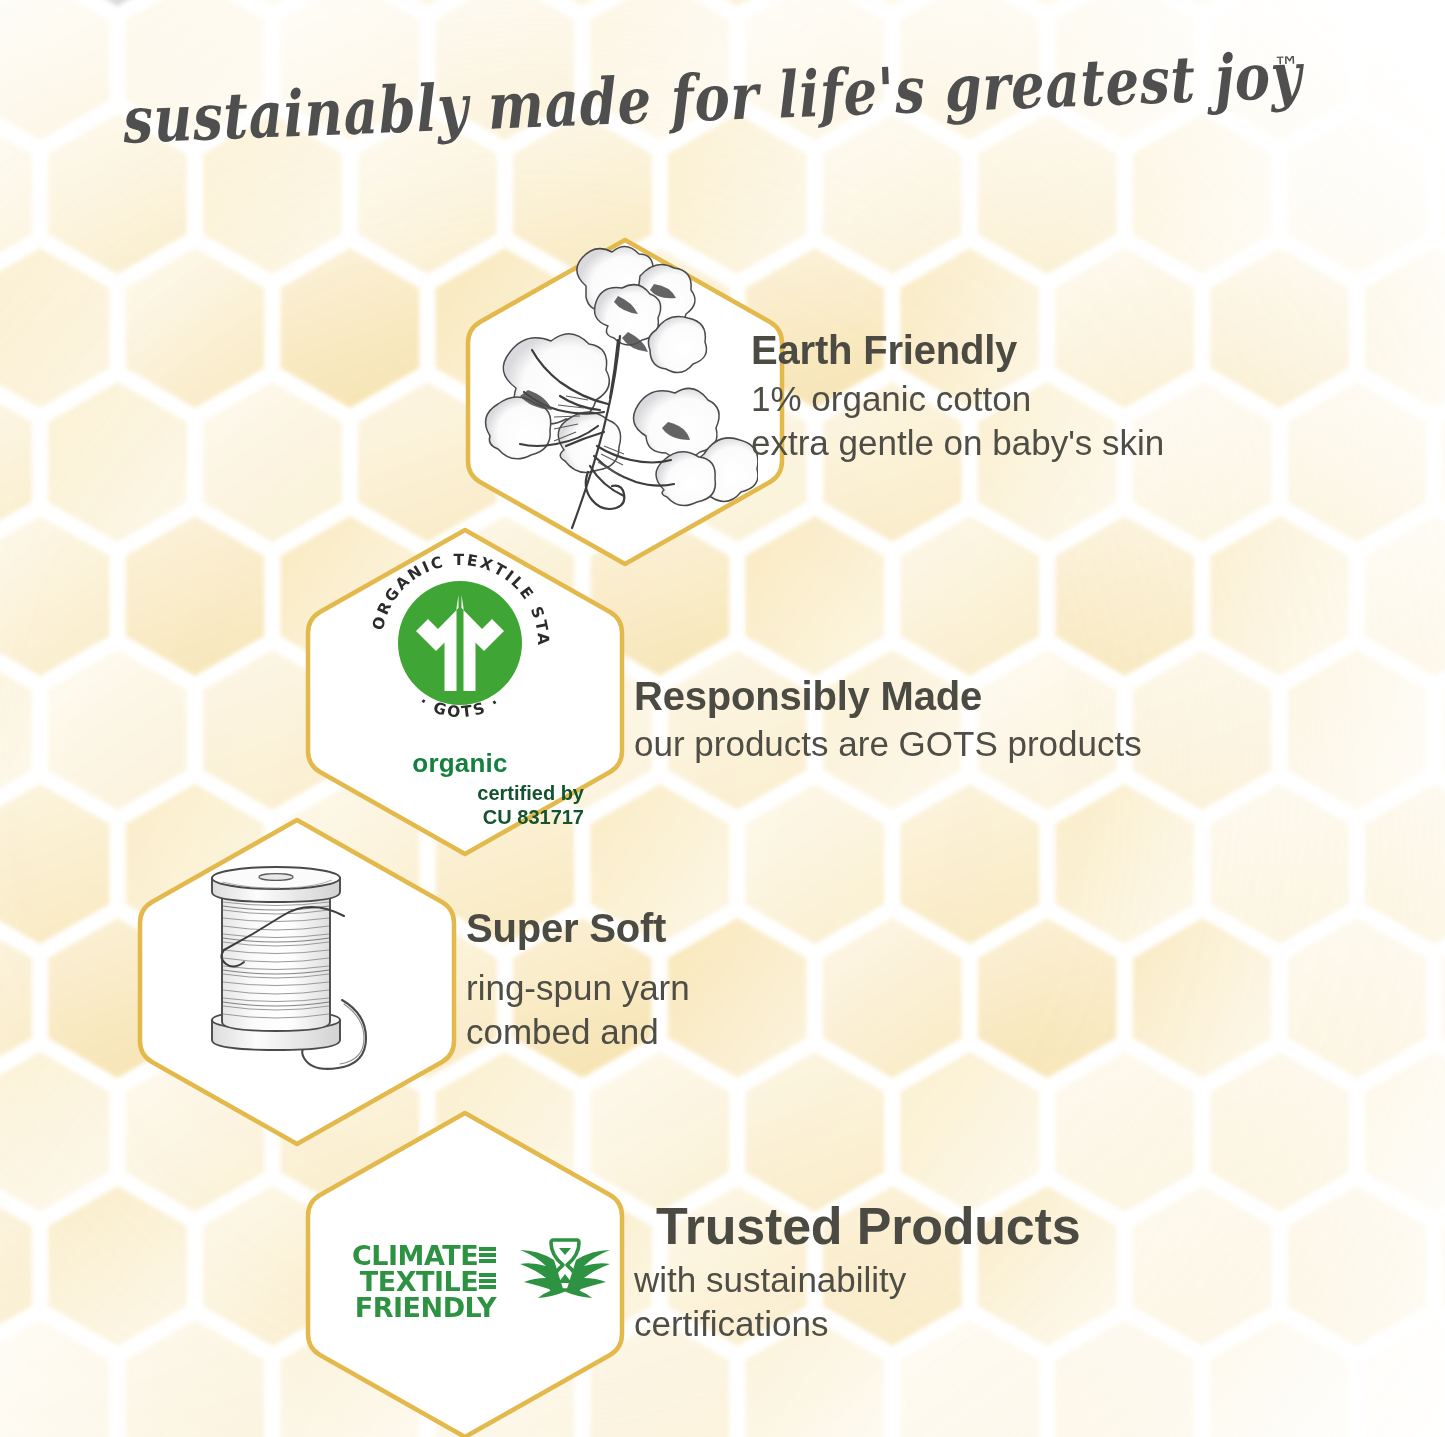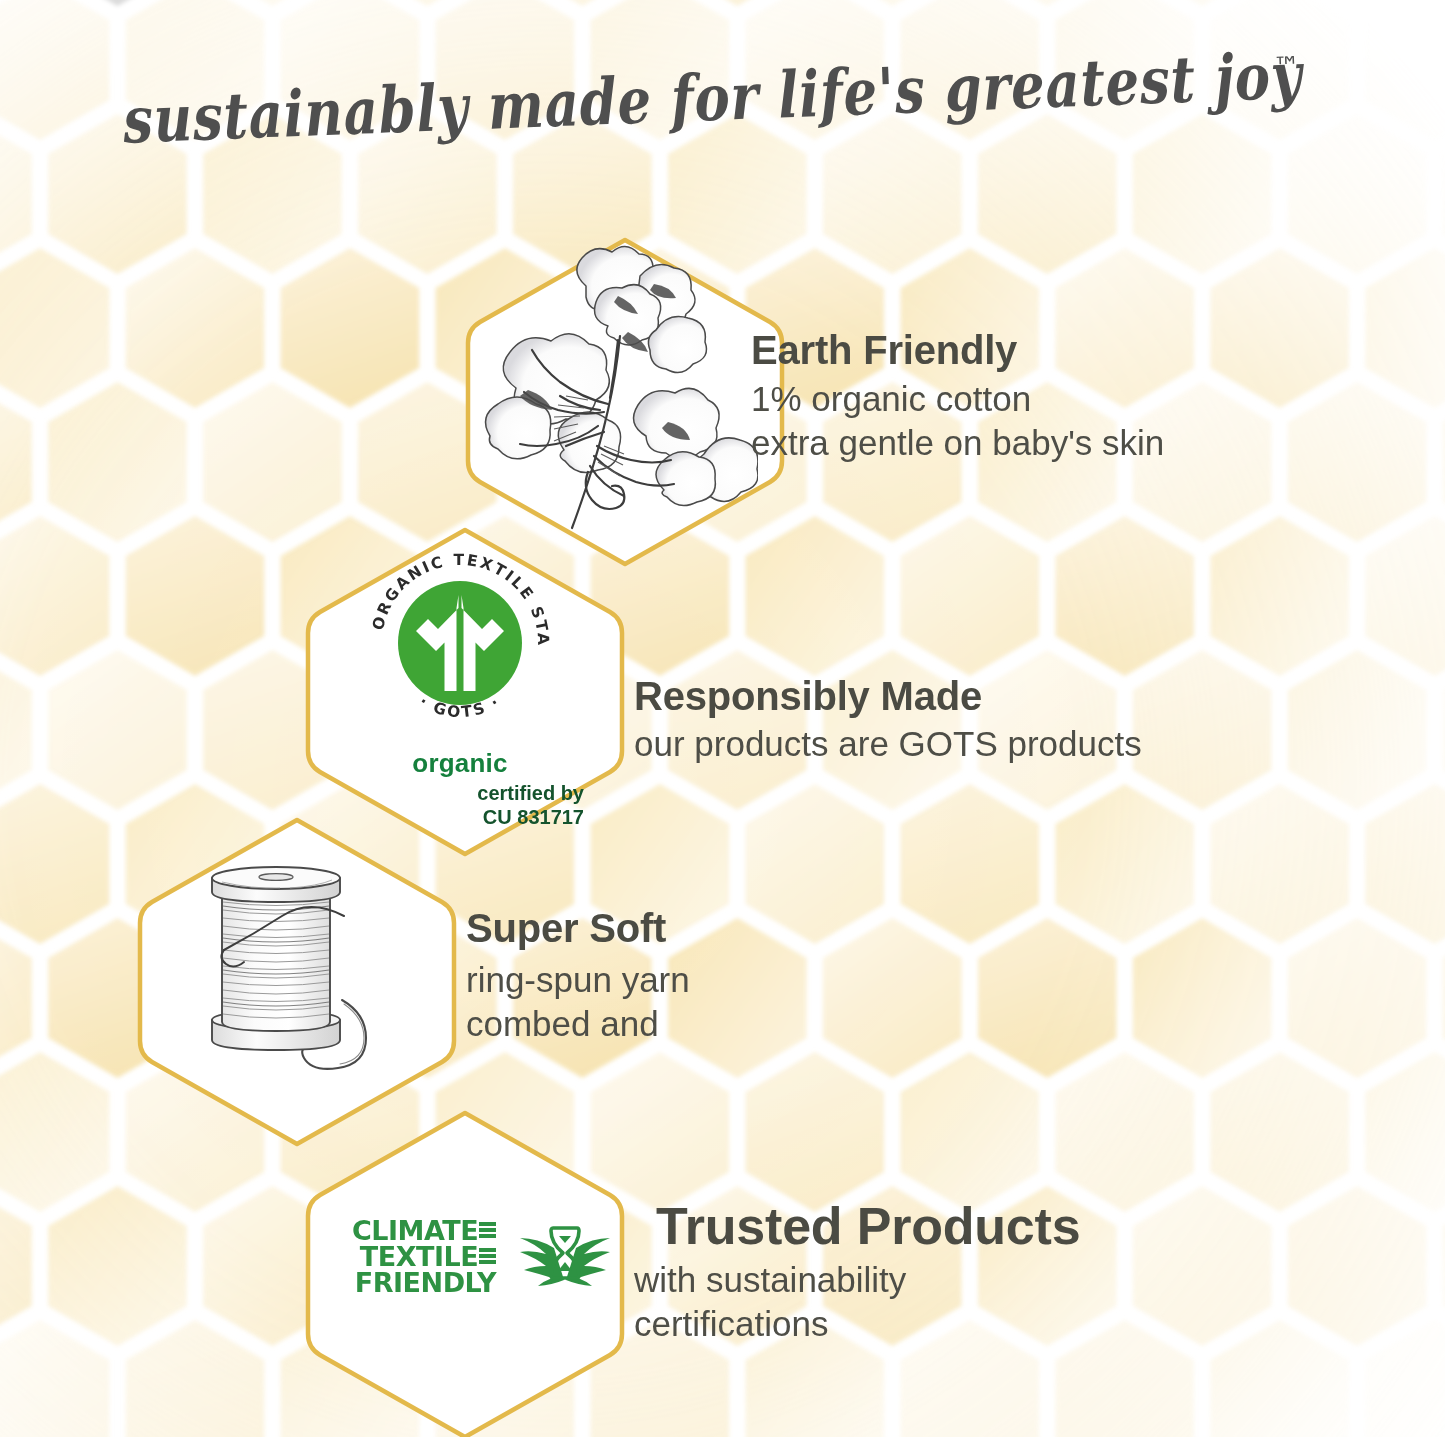--- a/index.html
+++ b/index.html
@@ -49,40 +49,40 @@
   #block1 .txt-title{font-size:40px;margin-bottom:7px;}
   #block1 .txt-line{font-size:35px;}
 
   
   #block2{left:634px;top:676px;}
   #block2 .txt-title{font-size:40px;margin-bottom:6px;}
   #block2 .txt-line{font-size:35px;}
 
   
   #block3{left:466px;top:908px;}
-  #block3 .txt-title{font-size:40px;margin-bottom:10px;}
+  #block3 .txt-title{font-size:40px;margin-bottom:18px;}
   #block3 .txt-line{font-size:35px;}
 
   
   #block4{left:634px;top:1200px;}
   #block4 .txt-title{font-size:52px;margin-bottom:6px;margin-left:22px;}
   #block4 .txt-line{font-size:35px;}
 
   
   #gots-lockup{position:absolute;left:336px;top:548px;width:248px;text-align:center;z-index:5;}
   #gots-lockup .gots-organic{
     font-size:26px;font-weight:bold;color:#15803d;margin-top:10px;letter-spacing:.2px;
   }
   #gots-lockup .gots-cert{
     font-size:20px;font-weight:bold;color:#14532d;line-height:1.22;margin-top:2px;text-align:right;
   }
 
   
   #cpf-lockup{position:absolute;left:352px;top:1218px;z-index:5;display:flex;align-items:center;gap:14px;}
-  #cpf-words{display:flex;flex-direction:column;align-items:flex-end;line-height:0.96;}
+  #cpf-words{display:flex;flex-direction:column;align-items:flex-end;line-height:0.96;margin-top:25px;}
   #cpf-words .cpf-row{display:flex;align-items:center;}
   #cpf-words .cpf-word{
     font-family:"DejaVu Sans",sans-serif;
     font-weight:bold;font-size:27px;color:#2e9243;letter-spacing:-0.5px;
   }
   .cpf-bars{display:inline-flex;flex-direction:column;gap:2.5px;margin-left:1px;padding-bottom:2px;}
   .cpf-bars i{display:block;width:17px;height:3.5px;background:#2e9243;}
 
   
   .sketch{position:absolute;z-index:5;}

